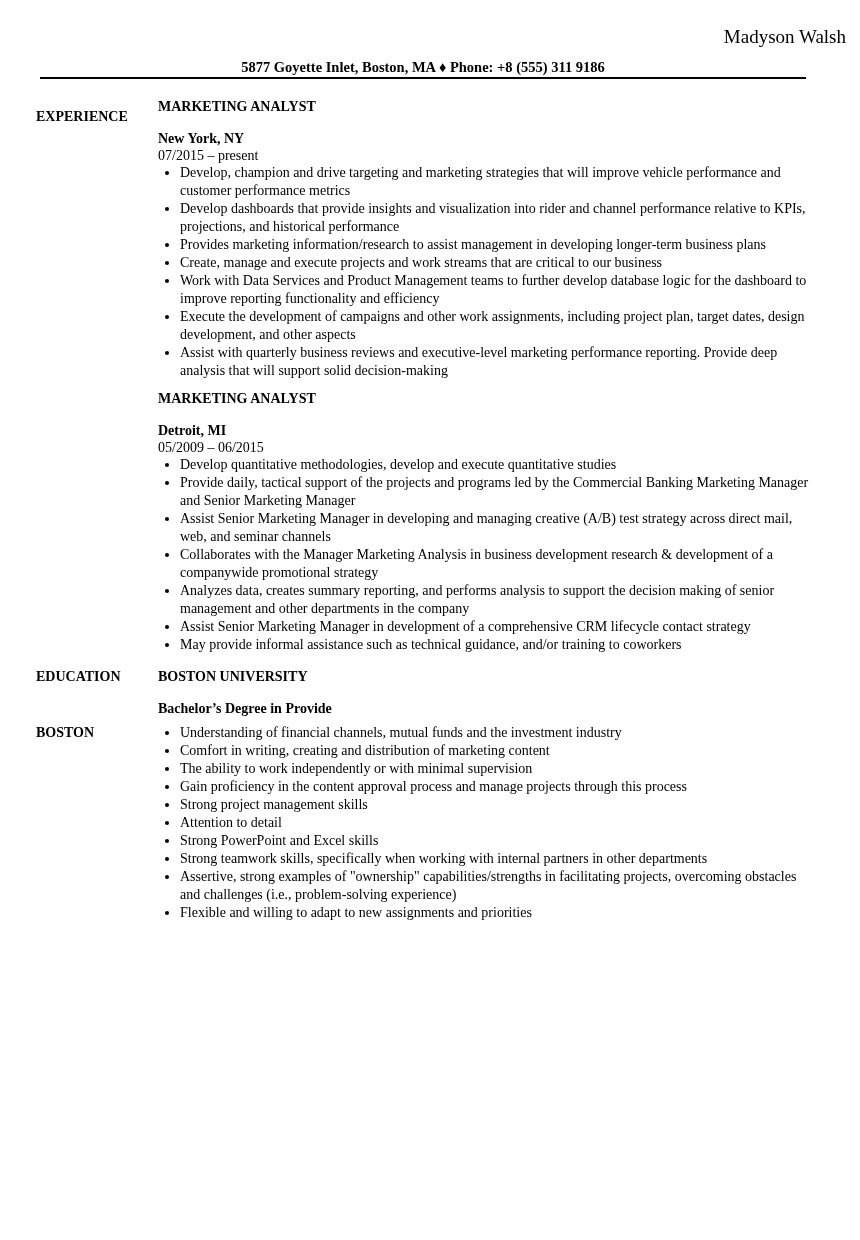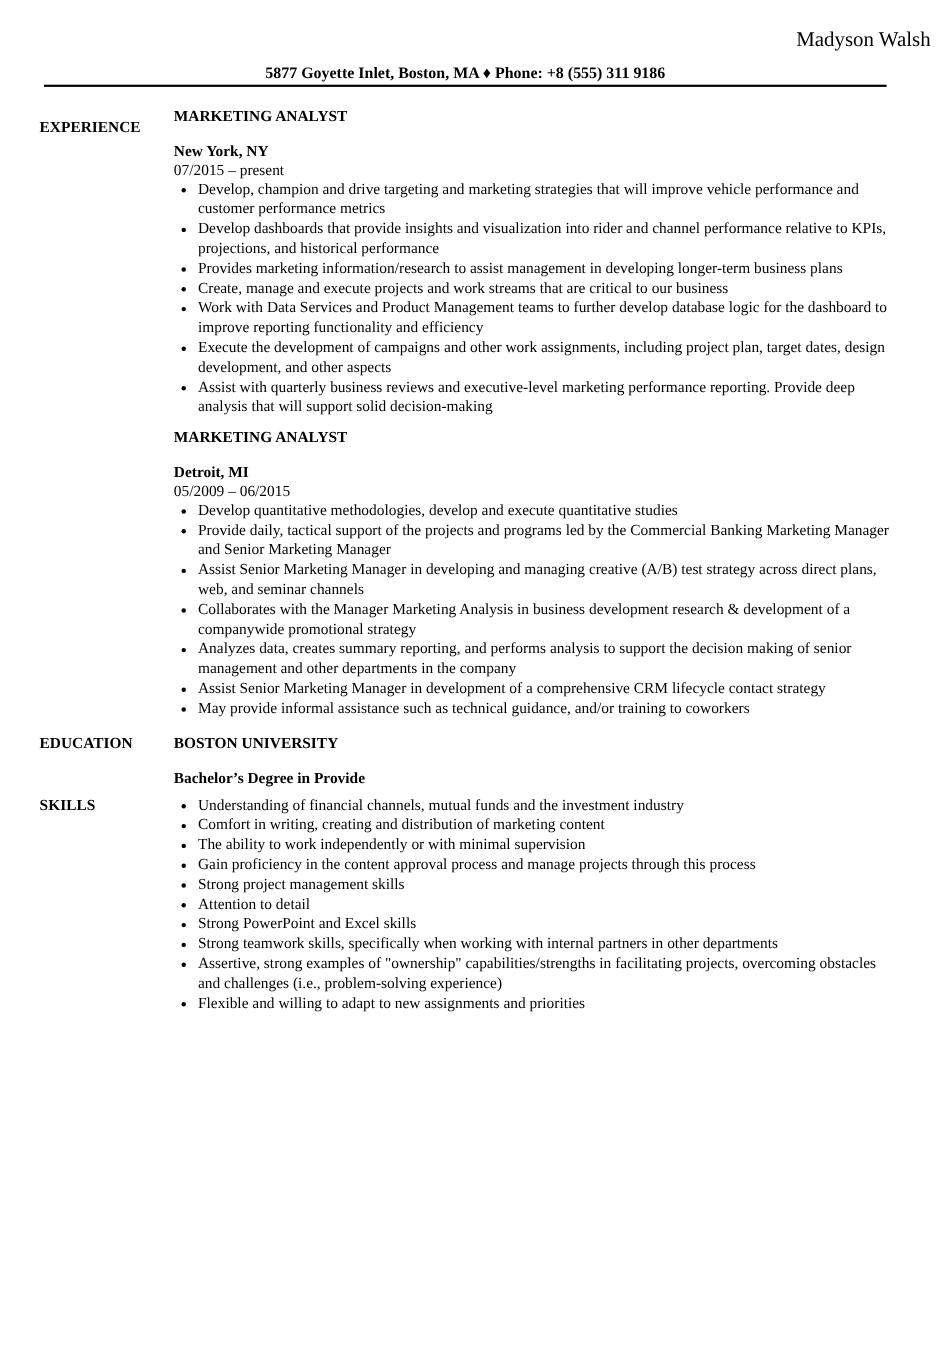--- a/index.html
+++ b/index.html
@@ -60,35 +60,35 @@
   </ul>
 </div>
 
 <div class="col" style="top:390px">
   <div class="job-title">MARKETING ANALYST</div>
   <div class="job-loc">Detroit, MI</div>
   <div class="job-date">05/2009 – 06/2015</div>
   <ul>
     <li>Develop quantitative methodologies, develop and execute quantitative studies</li>
     <li>Provide daily, tactical support of the projects and programs led by the Commercial Banking Marketing Manager and Senior Marketing Manager</li>
-    <li>Assist Senior Marketing Manager in developing and managing creative (A/B) test strategy across direct plans, web, and seminar channels</li>
+    <li>Assist Senior Marketing Manager in developing and managing creative (A/B) test strategy across direct mail, web, and seminar channels</li>
     <li>Collaborates with the Manager Marketing Analysis in business development research &amp; development of a companywide promotional strategy</li>
     <li>Analyzes data, creates summary reporting, and performs analysis to support the decision making of senior management and other departments in the company</li>
     <li>Assist Senior Marketing Manager in development of a comprehensive CRM lifecycle contact strategy</li>
     <li>May provide informal assistance such as technical guidance, and/or training to coworkers</li>
   </ul>
 </div>
 
 <div class="section-label" style="top:668px">EDUCATION</div>
 <div class="col" style="top:668px">
   <div class="job-title">BOSTON UNIVERSITY</div>
   <div class="job-loc">Bachelor’s Degree in Provide</div>
 </div>
 
-<div class="section-label" style="top:724px">SKILLS</div>
+<div class="section-label" style="top:724px">BOSTON</div>
 <div class="col" style="top:724px">
   <ul>
     <li>Understanding of financial channels, mutual funds and the investment industry</li>
     <li>Comfort in writing, creating and distribution of marketing content</li>
     <li>The ability to work independently or with minimal supervision</li>
     <li>Gain proficiency in the content approval process and manage projects through this process</li>
     <li>Strong project management skills</li>
     <li>Attention to detail</li>
     <li>Strong PowerPoint and Excel skills</li>
     <li>Strong teamwork skills, specifically when working with internal partners in other departments</li>

